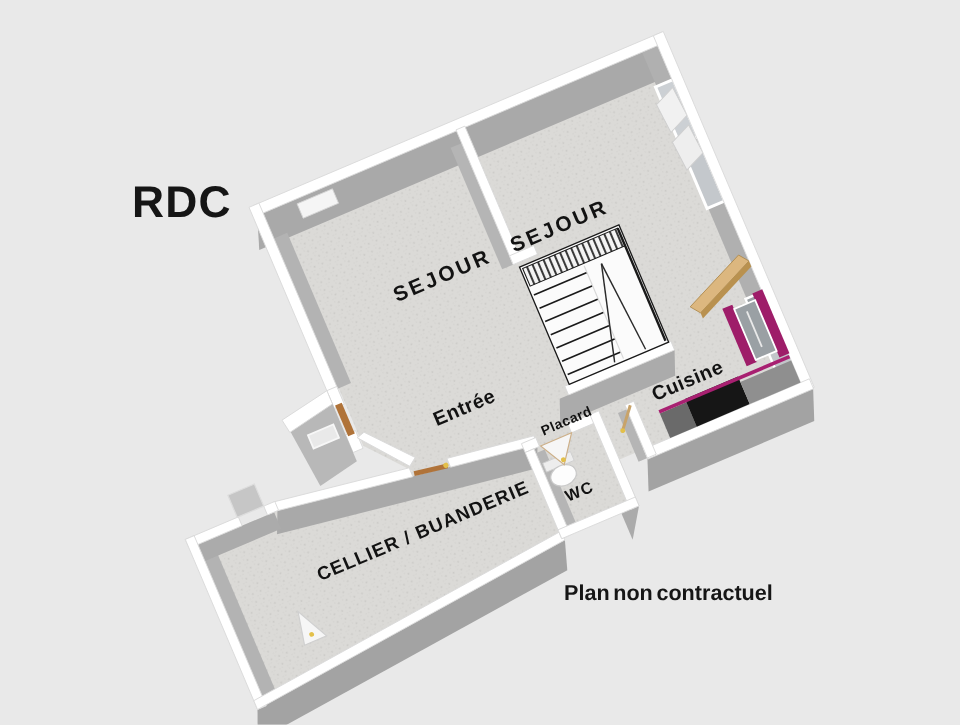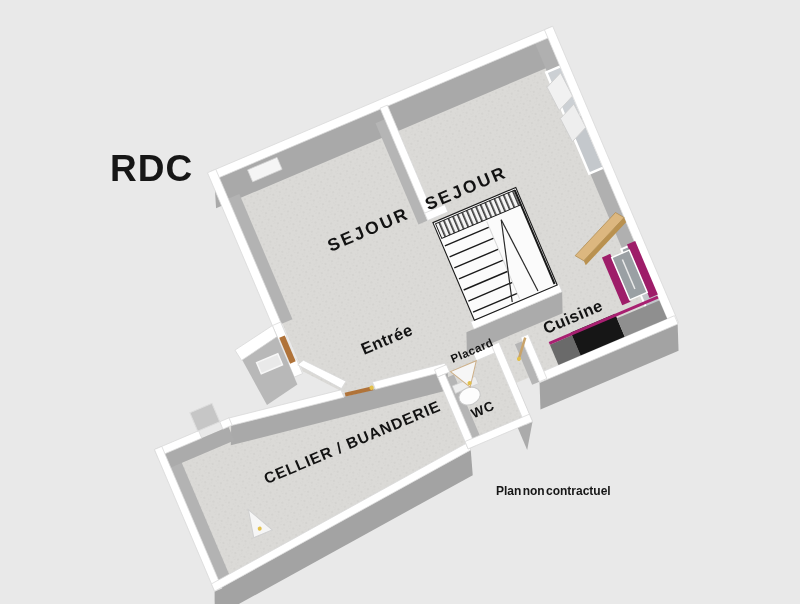--- a/index.html
+++ b/index.html
@@ -1,21 +1,21 @@
 <!DOCTYPE html>
 <html><head>
 <meta charset="utf-8">
 <style>
   html,body{margin:0;padding:0;background:#e9e9e9;}
   #stage{position:relative;width:800px;height:604px;background:#e9e9e9;overflow:hidden;
          font-family:"Liberation Sans", sans-serif;}
   #plan-svg{position:absolute;left:0;top:0;}
   .screen-label{position:absolute;color:#161616;text-align:right;}
   #floor-title{left:110px;top:148px;font-size:37px;font-weight:600;letter-spacing:1px;}
-  #disclaimer{left:496px;top:484px;font-size:12px;font-weight:700;word-spacing:-2px;letter-spacing:0px;}
+  #disclaimer{left:470px;top:484px;font-size:18px;font-weight:700;word-spacing:-2px;letter-spacing:0px;}
   svg text{fill:#121212;font-family:"Liberation Sans", sans-serif;font-weight:bold;}
 </style>
 </head>
 <body>
 
 <div id="stage">
 
 <svg id="plan-svg" width="800" height="604" viewBox="0 0 800 604">
   <defs>
     <pattern id="floorTex" width="7" height="7" patternUnits="userSpaceOnUse">

